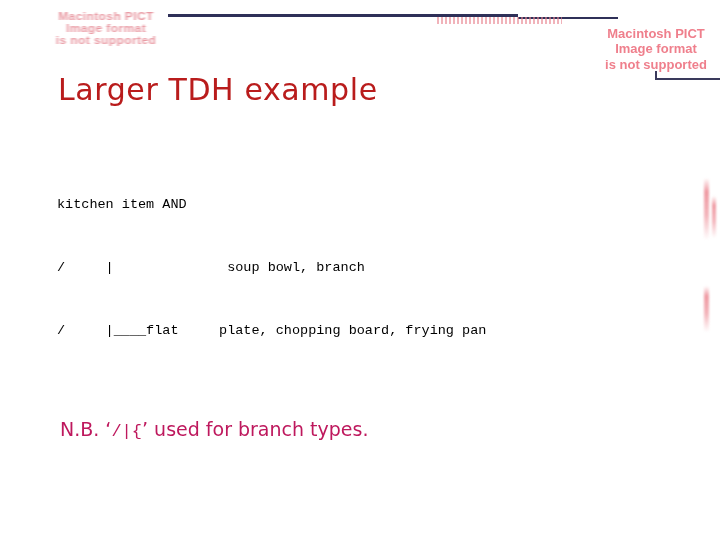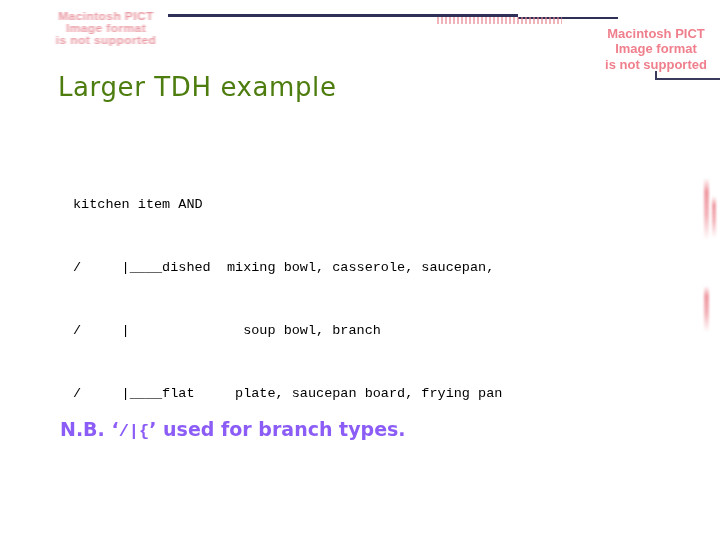--- a/index.html
+++ b/index.html
@@ -114,49 +114,48 @@
   #edge-streak-a { left: 704px; top: 178px; width: 5px; height: 62px; }
   #edge-streak-b { left: 704px; top: 286px; width: 5px; height: 46px; }
   #edge-streak-c { left: 712px; top: 196px; width: 4px; height: 42px; }
 
   
   #slide-title {
     position: absolute;
     left: 58px;
     top: 72px;
     font-family: "DejaVu Sans", sans-serif;
-    font-size: 26px;
+    font-size: 30px;
     font-weight: 400;
-    color: #4d7c0f;
+    color: #b91c1c;
     letter-spacing: 0.6px;
     white-space: nowrap;
   }
 
   #tree-block {
     position: absolute;
     left: 57px;
     top: 152px;
     font-family: "Liberation Mono", "DejaVu Sans Mono", monospace;
     font-size: 13.5px;
     line-height: 21px;
     color: #000000;
     white-space: pre;
     letter-spacing: 0px;
   }
-  .tree-line { white-space: pre; display: block; height: 21px; margin-left: 16px; }
+  .tree-line { white-space: pre; display: block; height: 21px; }
 
   #nb-note {
     position: absolute;
     left: 60px;
     top: 418px;
     font-family: "DejaVu Sans", sans-serif;
     font-size: 19px;
-    color: #8b5cf6;
+    color: #be185d;
     white-space: nowrap;
-    font-weight: bold;
   }
   #nb-note .mono-branch {
     font-family: "Liberation Mono", "DejaVu Sans Mono", monospace;
     font-size: 17px;
   }
 </style>
 </head>
 <body>
 
 <div id="pict-left" class="pict-placeholder">Macintosh PICT
@@ -178,23 +177,22 @@
 <div id="pict-right-underline"></div>
 
 <div id="edge-streak-a" class="edge-streak"></div>
 <div id="edge-streak-c" class="edge-streak"></div>
 <div id="edge-streak-b" class="edge-streak"></div>
 
 <div id="slide-title">Larger TDH example</div>
 
 <div id="tree-block">
   <span class="tree-line">kitchen item AND</span>
-  <span class="tree-line">/     |____dished  mixing bowl, casserole, saucepan,</span>
   <span class="tree-line">/     |              soup bowl, branch</span>
-  <span class="tree-line">/     |____flat     plate, saucepan board, frying pan</span>
+  <span class="tree-line">/     |____flat     plate, chopping board, frying pan</span>
   
   
   
   
   
 </div>
 
 <div id="nb-note"><span>N.B. ‘</span><span class="mono-branch">/|{</span><span>’ used for branch types.</span></div>
 
 </body></html>

